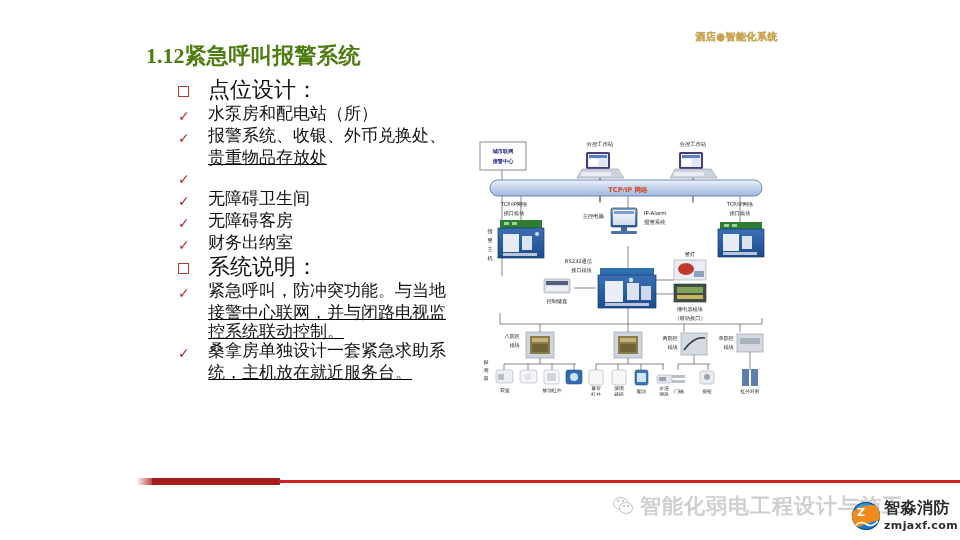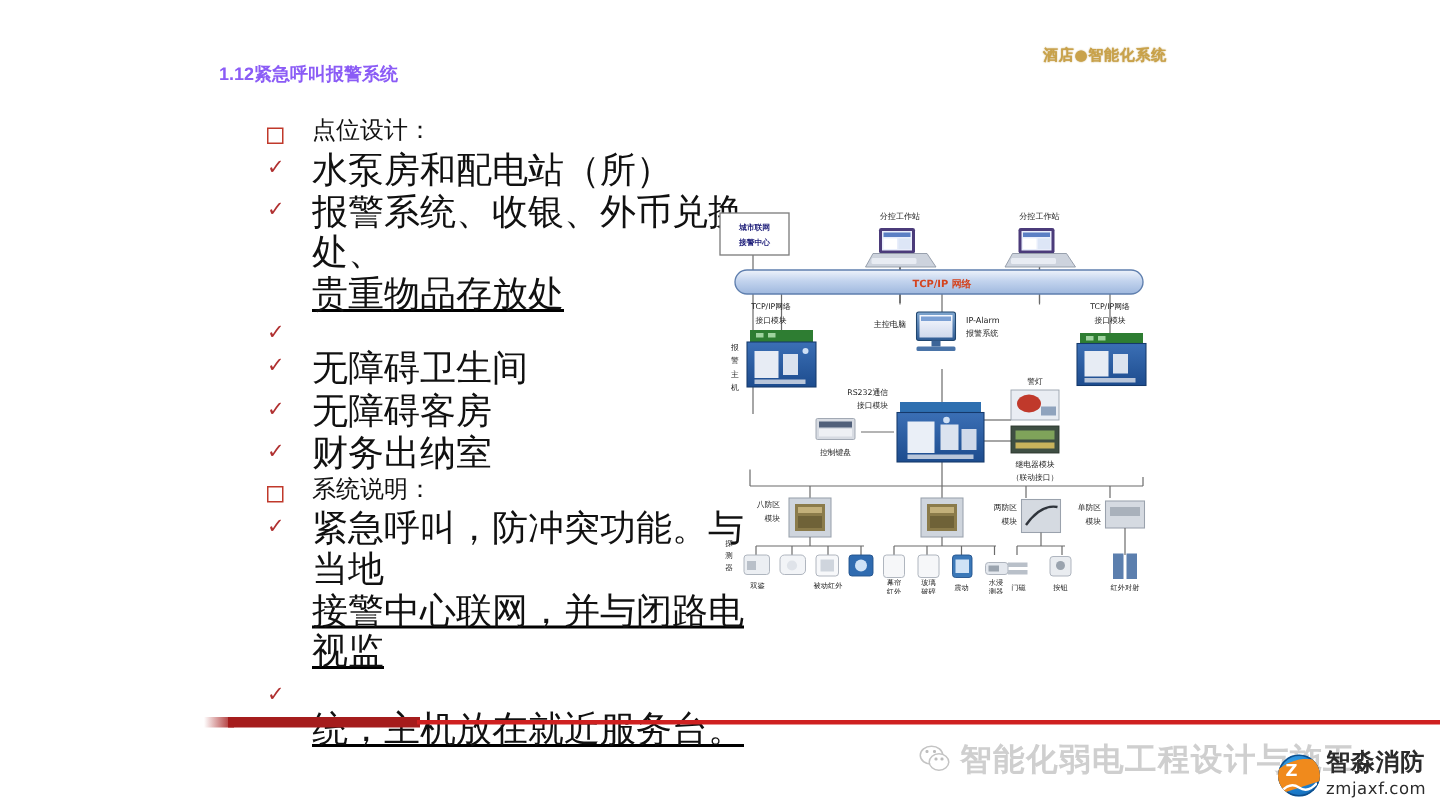--- a/index.html
+++ b/index.html
@@ -12,40 +12,40 @@
     font-family:"DejaVu Sans","Liberation Sans",sans-serif;
     font-size:10px; font-weight:bold; letter-spacing:.5px;
     color:#c9a24a;
     text-shadow:0 0 1px #b8933f;
     white-space:nowrap;
   }
 
   
   .slide-title{
     position:absolute; left:146px; top:41px;
-    font-family:Liberation Sans, sans-serif;
-    font-size:12px; font-weight:bold; color:#8b5cf6;
+    font-family:Liberation Serif, serif;
+    font-size:22px; font-weight:bold; color:#4d7c0f;
     white-space:nowrap;
   }
 
   
   .bullets{position:absolute; left:178px; top:78px; width:320px;}
   .b-row{display:flex; align-items:flex-start; margin-bottom:1px;}
   .b-mark{width:30px; flex:0 0 30px; text-align:left; padding-top:3px;}
   .sq{display:inline-block;width:9px;height:9px;border:1.7px solid #c0392b;
       background:#fff;vertical-align:middle;}
   .ck{display:inline-block;color:#b03030;font-size:14px;line-height:1;
       font-family:"DejaVu Sans","Liberation Sans",sans-serif;}
   .b-txt{
     font-family:"DejaVu Serif","Liberation Serif",serif;
     color:#111; font-size:17.5px; line-height:1.13;
     letter-spacing:0px;
   }
-  .b-txt.lvl1{font-size:16px;}
-  .b-txt.lvl2{font-size:24px;}
+  .b-txt.lvl1{font-size:22px;}
+  .b-txt.lvl2{font-size:17px;}
   .b-row.tight{margin-bottom:0px;text-decoration:underline;}
 
   
   .foot-bar-thick{
     position:absolute; left:152px; top:478px; width:128px; height:7px;
     background:#a51c1c;
   }
   .foot-bar-thin{
     position:absolute; left:278px; top:480px; width:682px; height:3px;
     background:#cf2020;
@@ -90,21 +90,21 @@
     position:absolute;left:2px;bottom:2px;width:24px;height:9px;z-index:2;
   }
   .wm-txt{line-height:1;}
   .wm-cn{
     font-family:"DejaVu Sans","Liberation Sans",sans-serif;
     font-size:16px;font-weight:bold;color:#2b2b2b;letter-spacing:.5px;
     text-shadow:0 0 1px rgba(255,255,255,.7);
   }
   .wm-en{
     font-family:"DejaVu Sans","Liberation Sans",sans-serif;
-    font-size:11px;font-weight:normal;color:#2b2b2b;letter-spacing:.4px;margin-top:2px;text-align:right;
+    font-size:11px;font-weight:bold;color:#2b2b2b;letter-spacing:.4px;margin-top:2px;text-align:right;
   }
 
   
   .diagram{position:absolute; left:478px; top:128px; width:300px; height:268px;}
   .diagram svg{display:block;}
 </style>
 </head>
 <body>
 
 <div class="hdr-brand">酒店●智能化系统</div>
@@ -150,23 +150,25 @@
     <div class="b-row">
       <span class="b-mark"><span class="ck">✓</span></span>
       <span class="b-txt lvl2">紧急呼叫，防冲突功能。与当地</span>
     </div>
     <div class="b-row tight">
       <span class="b-mark"></span>
       <span class="b-txt lvl2">接警中心联网，并与闭路电视监</span>
     </div>
     <div class="b-row tight">
       <span class="b-mark"></span>
-    </div>
-    <div class="b-row">
-      <span class="b-mark"><span class="ck">✓</span></span>
+      <span class="b-txt lvl2">控系统联动控制。</span>
+    </div>
+    <div class="b-row">
+      <span class="b-mark"><span class="ck">✓</span></span>
+      <span class="b-txt lvl2">桑拿房单独设计一套紧急求助系</span>
     </div>
     <div class="b-row tight">
       <span class="b-mark"></span>
       <span class="b-txt lvl2">统，主机放在就近服务台。</span>
     </div>
   </div>
 
 <div class="diagram">
 <svg width="300" height="268" viewBox="0 0 300 268" xmlns="http://www.w3.org/2000/svg">
   <defs>

